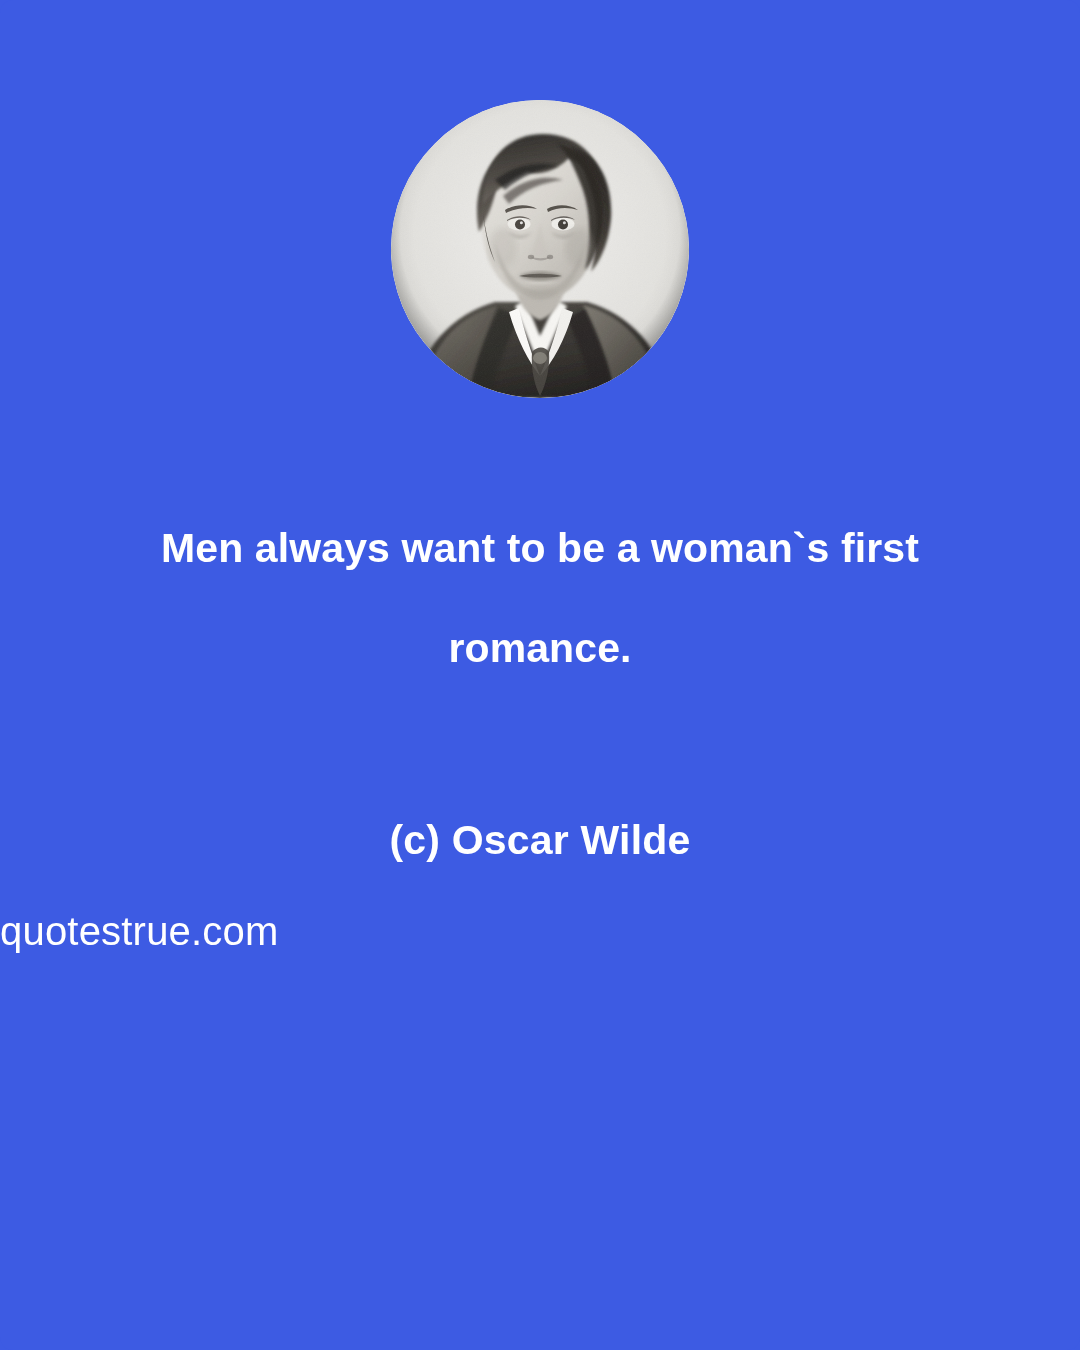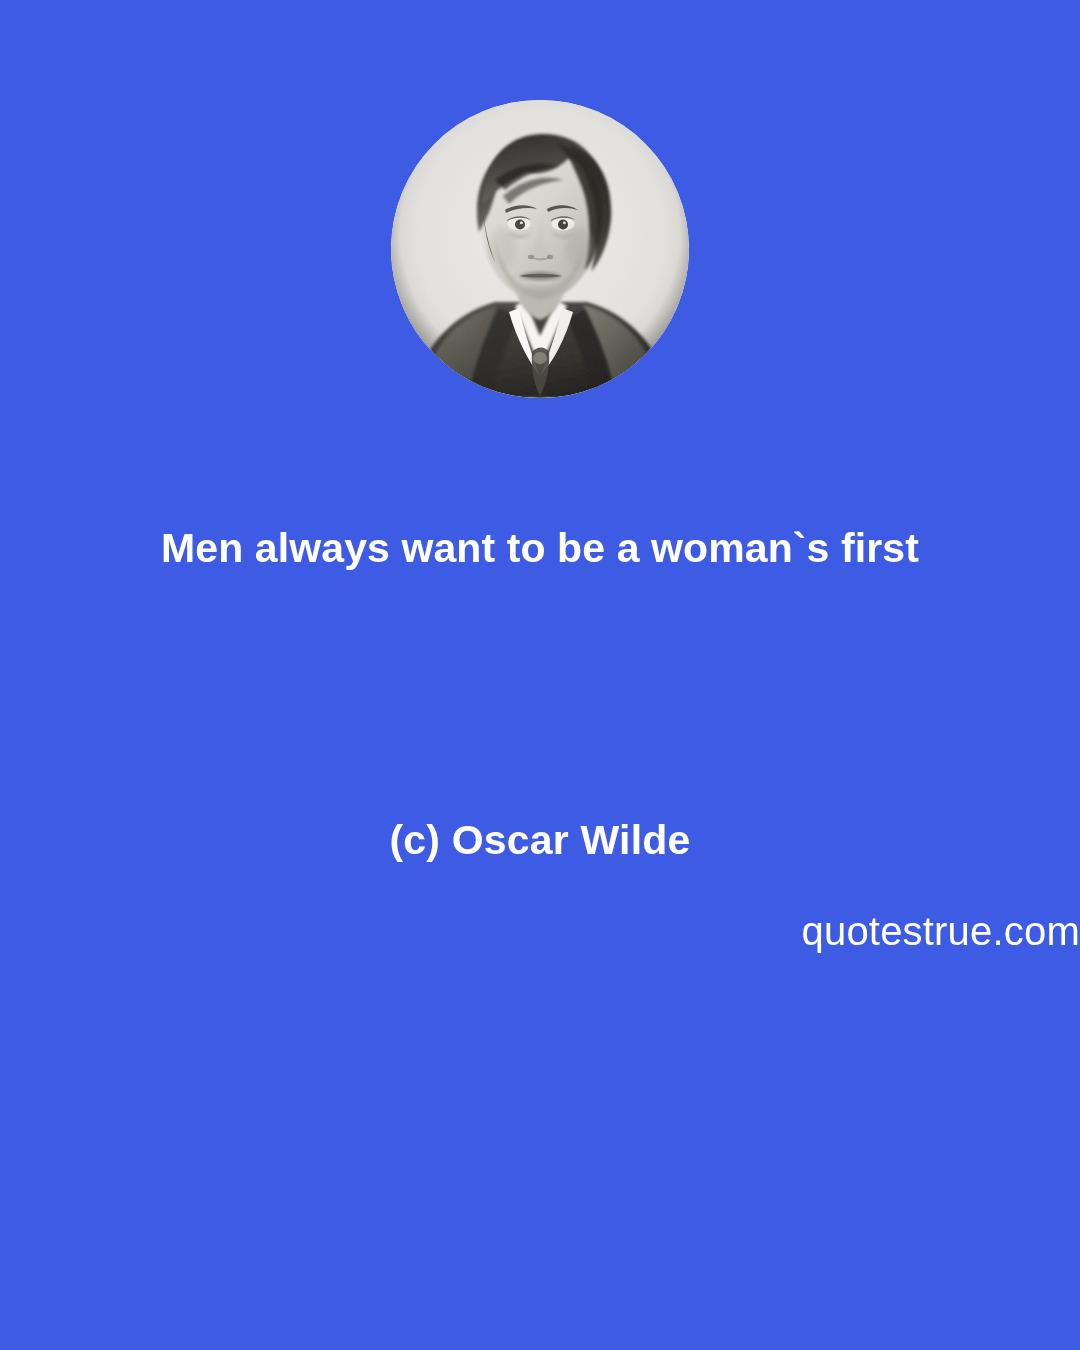--- a/index.html
+++ b/index.html
@@ -77,21 +77,21 @@
     line-height: 56px;
     letter-spacing: 0.2px;
   }
 
   
   .site {
     position: absolute;
     left: 0;
     top: 903px;
     width: 1080px;
-    text-align: right;
+    text-align: left;
     color: #FFFFFF;
     font-size: 40px;
     font-weight: 400;
     line-height: 56px;
     letter-spacing: 0.2px;
   }
 </style>
 </head>
 <body>
 
@@ -227,19 +227,20 @@
             <stop offset="100%" stop-color="#000000" stop-opacity="0.16"></stop>
           </radialGradient>
           <rect x="0" y="0" width="298" height="298" fill="url(#vig)"></rect>
         </g>
       </svg>
     </div>
   </div>
 
   <div class="quote">
     <span class="quote-line">Men always want to be a woman`s first</span>
+    <span class="quote-line">romance.</span>
   </div>
 
   <div class="author">(c) Oscar Wilde</div>
 
   <div class="site">quotestrue.com</div>
 
 </div>
 
 </body></html>

